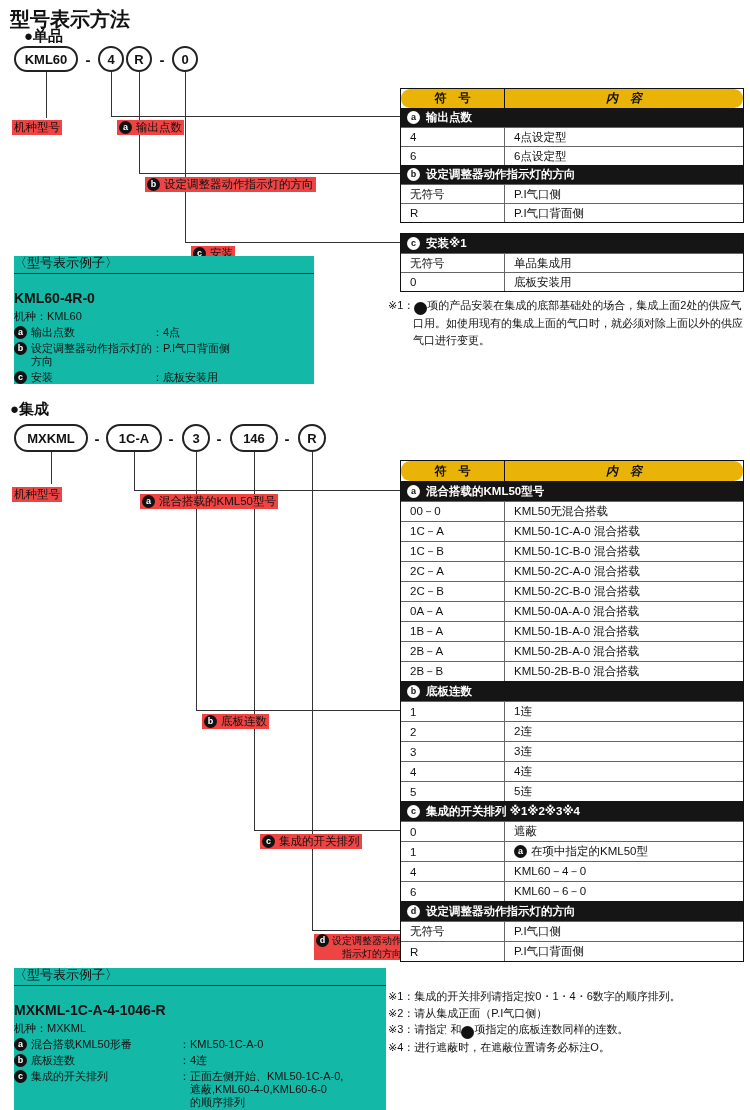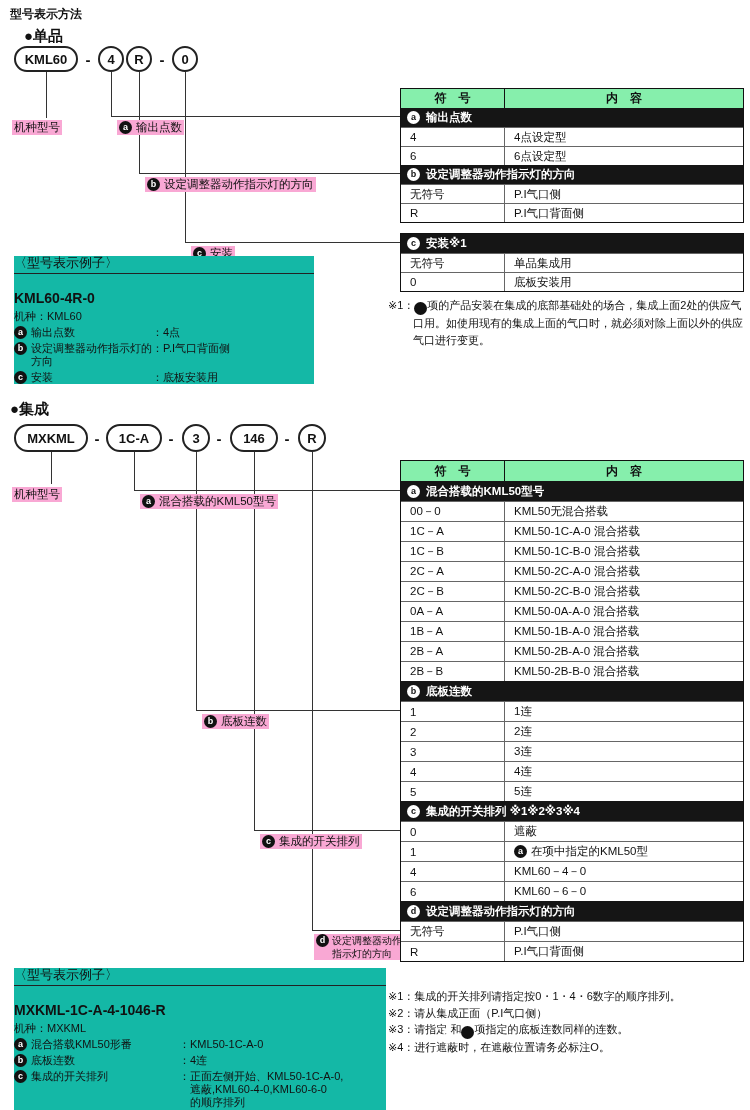--- a/index.html
+++ b/index.html
@@ -1,47 +1,47 @@
 <!DOCTYPE html>
 <html><head>
 <meta charset="utf-8">
 <style>
   * { margin:0; padding:0; box-sizing:border-box; }
   html,body { background:#ffffff; }
   body { font-family:"Liberation Sans","DejaVu Sans",sans-serif; color:#111; }
   .canvas { position:relative; width:750px; height:1110px; background:#fff; overflow:hidden; }
 
-  .h1 { position:absolute; font-size:12px; font-weight:bold; }
+  .h1 { position:absolute; font-size:20px; font-weight:bold; }
   .h2 { position:absolute; font-size:15px; font-weight:bold; }
 
   .stadium { position:absolute; border:2px solid #222; border-radius:15px; background:#fff;
              display:flex; align-items:center; justify-content:center; font-weight:bold; font-size:13px; z-index:3; }
   .circle  { position:absolute; border:2px solid #222; border-radius:50%; background:#fff;
              display:flex; align-items:center; justify-content:center; font-weight:bold; font-size:13px; z-index:3; }
   .dashsep { position:absolute; display:flex; align-items:center; justify-content:center;
              font-weight:bold; font-size:15px; z-index:3; }
 
   .vline { position:absolute; width:1px; background:#333; z-index:1; }
   .hline { position:absolute; height:1px; background:#333; z-index:1; }
 
   .callout { position:absolute; font-size:11.5px; display:flex; align-items:center; gap:4px;
-             background:#f9a8d4; padding:0 2px; z-index:2; white-space:nowrap; }
+             background:#ef4444; padding:0 2px; z-index:2; white-space:nowrap;text-align:right; }
   .callout-d { display:block; font-size:10px; line-height:13px; }
   .callout-d .cd1 { display:flex; align-items:center; gap:3px; }
   .callout-d .cd2 { padding-left:16px; }
 
   .badge { display:inline-flex; width:13px; height:13px; min-width:13px; border-radius:50%;
            background:#111; color:#fff; font-size:9px; font-weight:bold;
            align-items:center; justify-content:center; line-height:1; vertical-align:-2px; }
   .badge.inv { background:#fff; color:#111; }
 
   .tbl { position:absolute; width:344px; border:1px solid #111; background:#fff; font-size:11.5px; z-index:4; }
-  .thead { display:flex; background:#86efac; font-weight:bold; font-size:12px; }
+  .thead { display:flex; background:#eab308; font-weight:bold; font-size:12px;border-radius:9px; }
   .thead .c1 { width:104px; border-right:1px solid #111; display:flex; align-items:center; justify-content:center; }
-  .thead .c2 { flex:1; display:flex; align-items:center; justify-content:center; }
+  .thead .c2 { flex:1; display:flex; align-items:center; justify-content:center;font-style:italic; }
   .bar { background:#151515; color:#fff; display:flex; align-items:center; gap:6px; padding-left:6px;
          font-weight:bold; font-size:11.5px; }
   .trow { display:flex; border-top:1px solid #666; }
   .trow .c1 { width:104px; border-right:1px solid #666; display:flex; align-items:center; padding-left:9px; }
   .trow .c2 { flex:1; display:flex; align-items:center; padding-left:9px; gap:4px; }
   .t1 .thead,.t1 .bar,.t1 .trow { height:19px; }
   .t2 .thead,.t2 .bar,.t2 .trow { height:20px; }
 
   .note { position:absolute; font-size:11px; line-height:1.5; z-index:2; }
   .note .hang { padding-left:25px; text-indent:-25px; }

